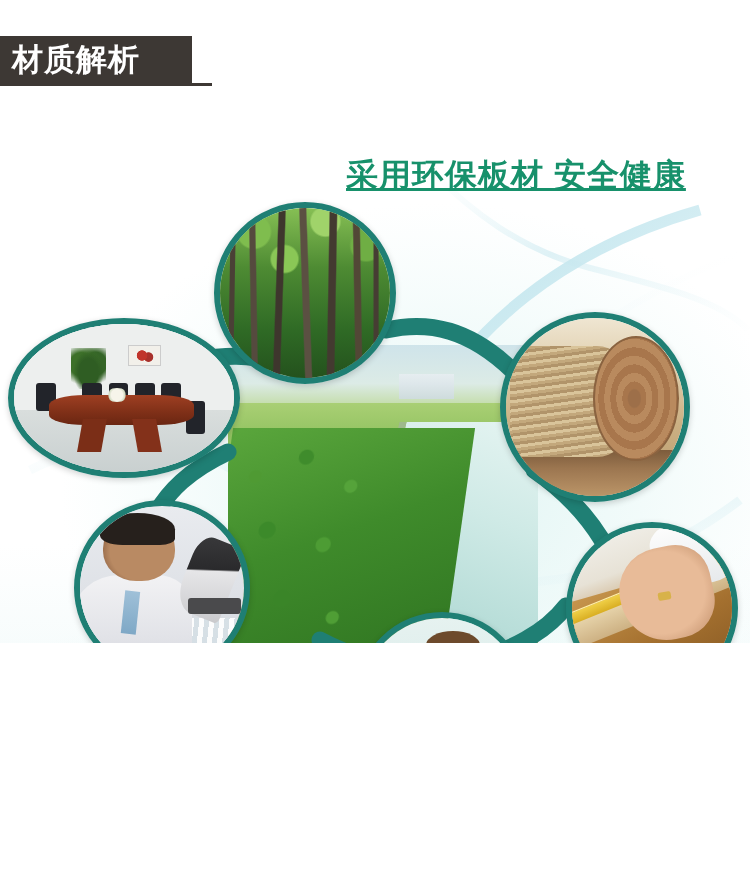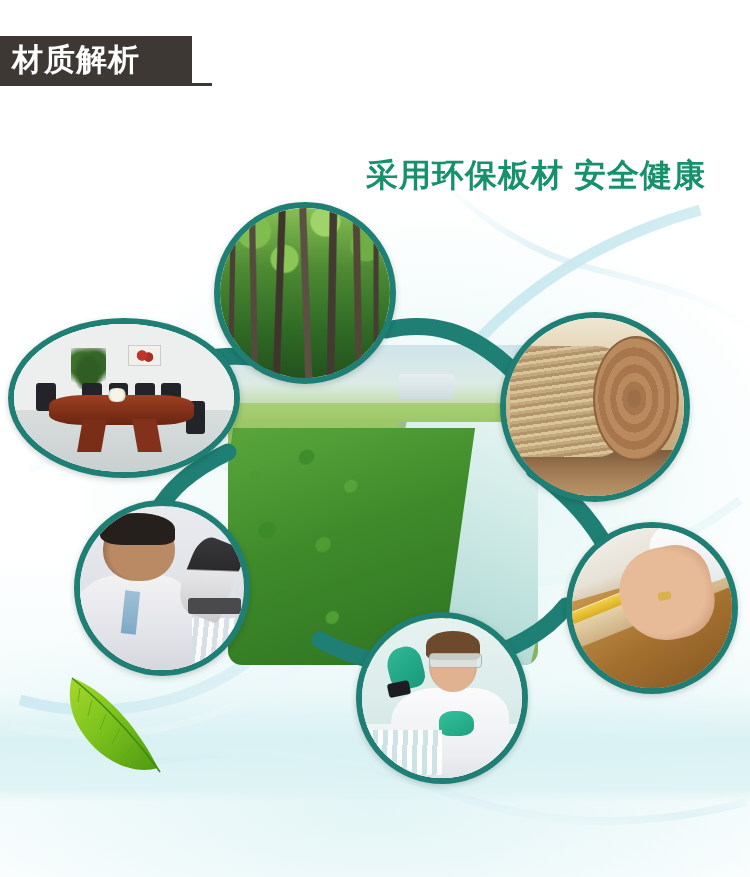--- a/index.html
+++ b/index.html
@@ -6,21 +6,21 @@
     margin: 0;
     padding: 0;
     background: #ffffff;
   }
   body {
     font-family: "Liberation Sans", sans-serif;
   }
   .page {
     position: relative;
     width: 750px;
-    height: 877px;
+    height: 643px;
     background: #ffffff;
     overflow: hidden;
   }
 
   
   .bg-wash {
     position: absolute;
     left: 0; top: 0; width: 750px; height: 877px;
     background:
       radial-gradient(ellipse 520px 400px at 58% 56%, rgba(222,244,242,0.95) 0%, rgba(238,250,249,0.55) 48%, rgba(255,255,255,0) 72%),
@@ -60,27 +60,28 @@
     position: absolute;
     left: 0px; top: 83px;
     width: 212px; height: 3px;
     background: #3d3834;
     z-index: 40;
   }
 
   
   .tagline {
     position: absolute;
-    left: 366px; top: 154px;
+    left: 346px; top: 154px;
     font-size: 32px;
     font-weight: bold;
     color: #17916b;
     letter-spacing: 1px;
     white-space: nowrap;
     z-index: 40;
+    text-decoration: underline;
   }
 
   
   .hub {
     position: absolute;
     left: 228px; top: 345px;
     width: 310px; height: 320px;
     z-index: 5;
     border-radius: 14px;
     overflow: hidden;

